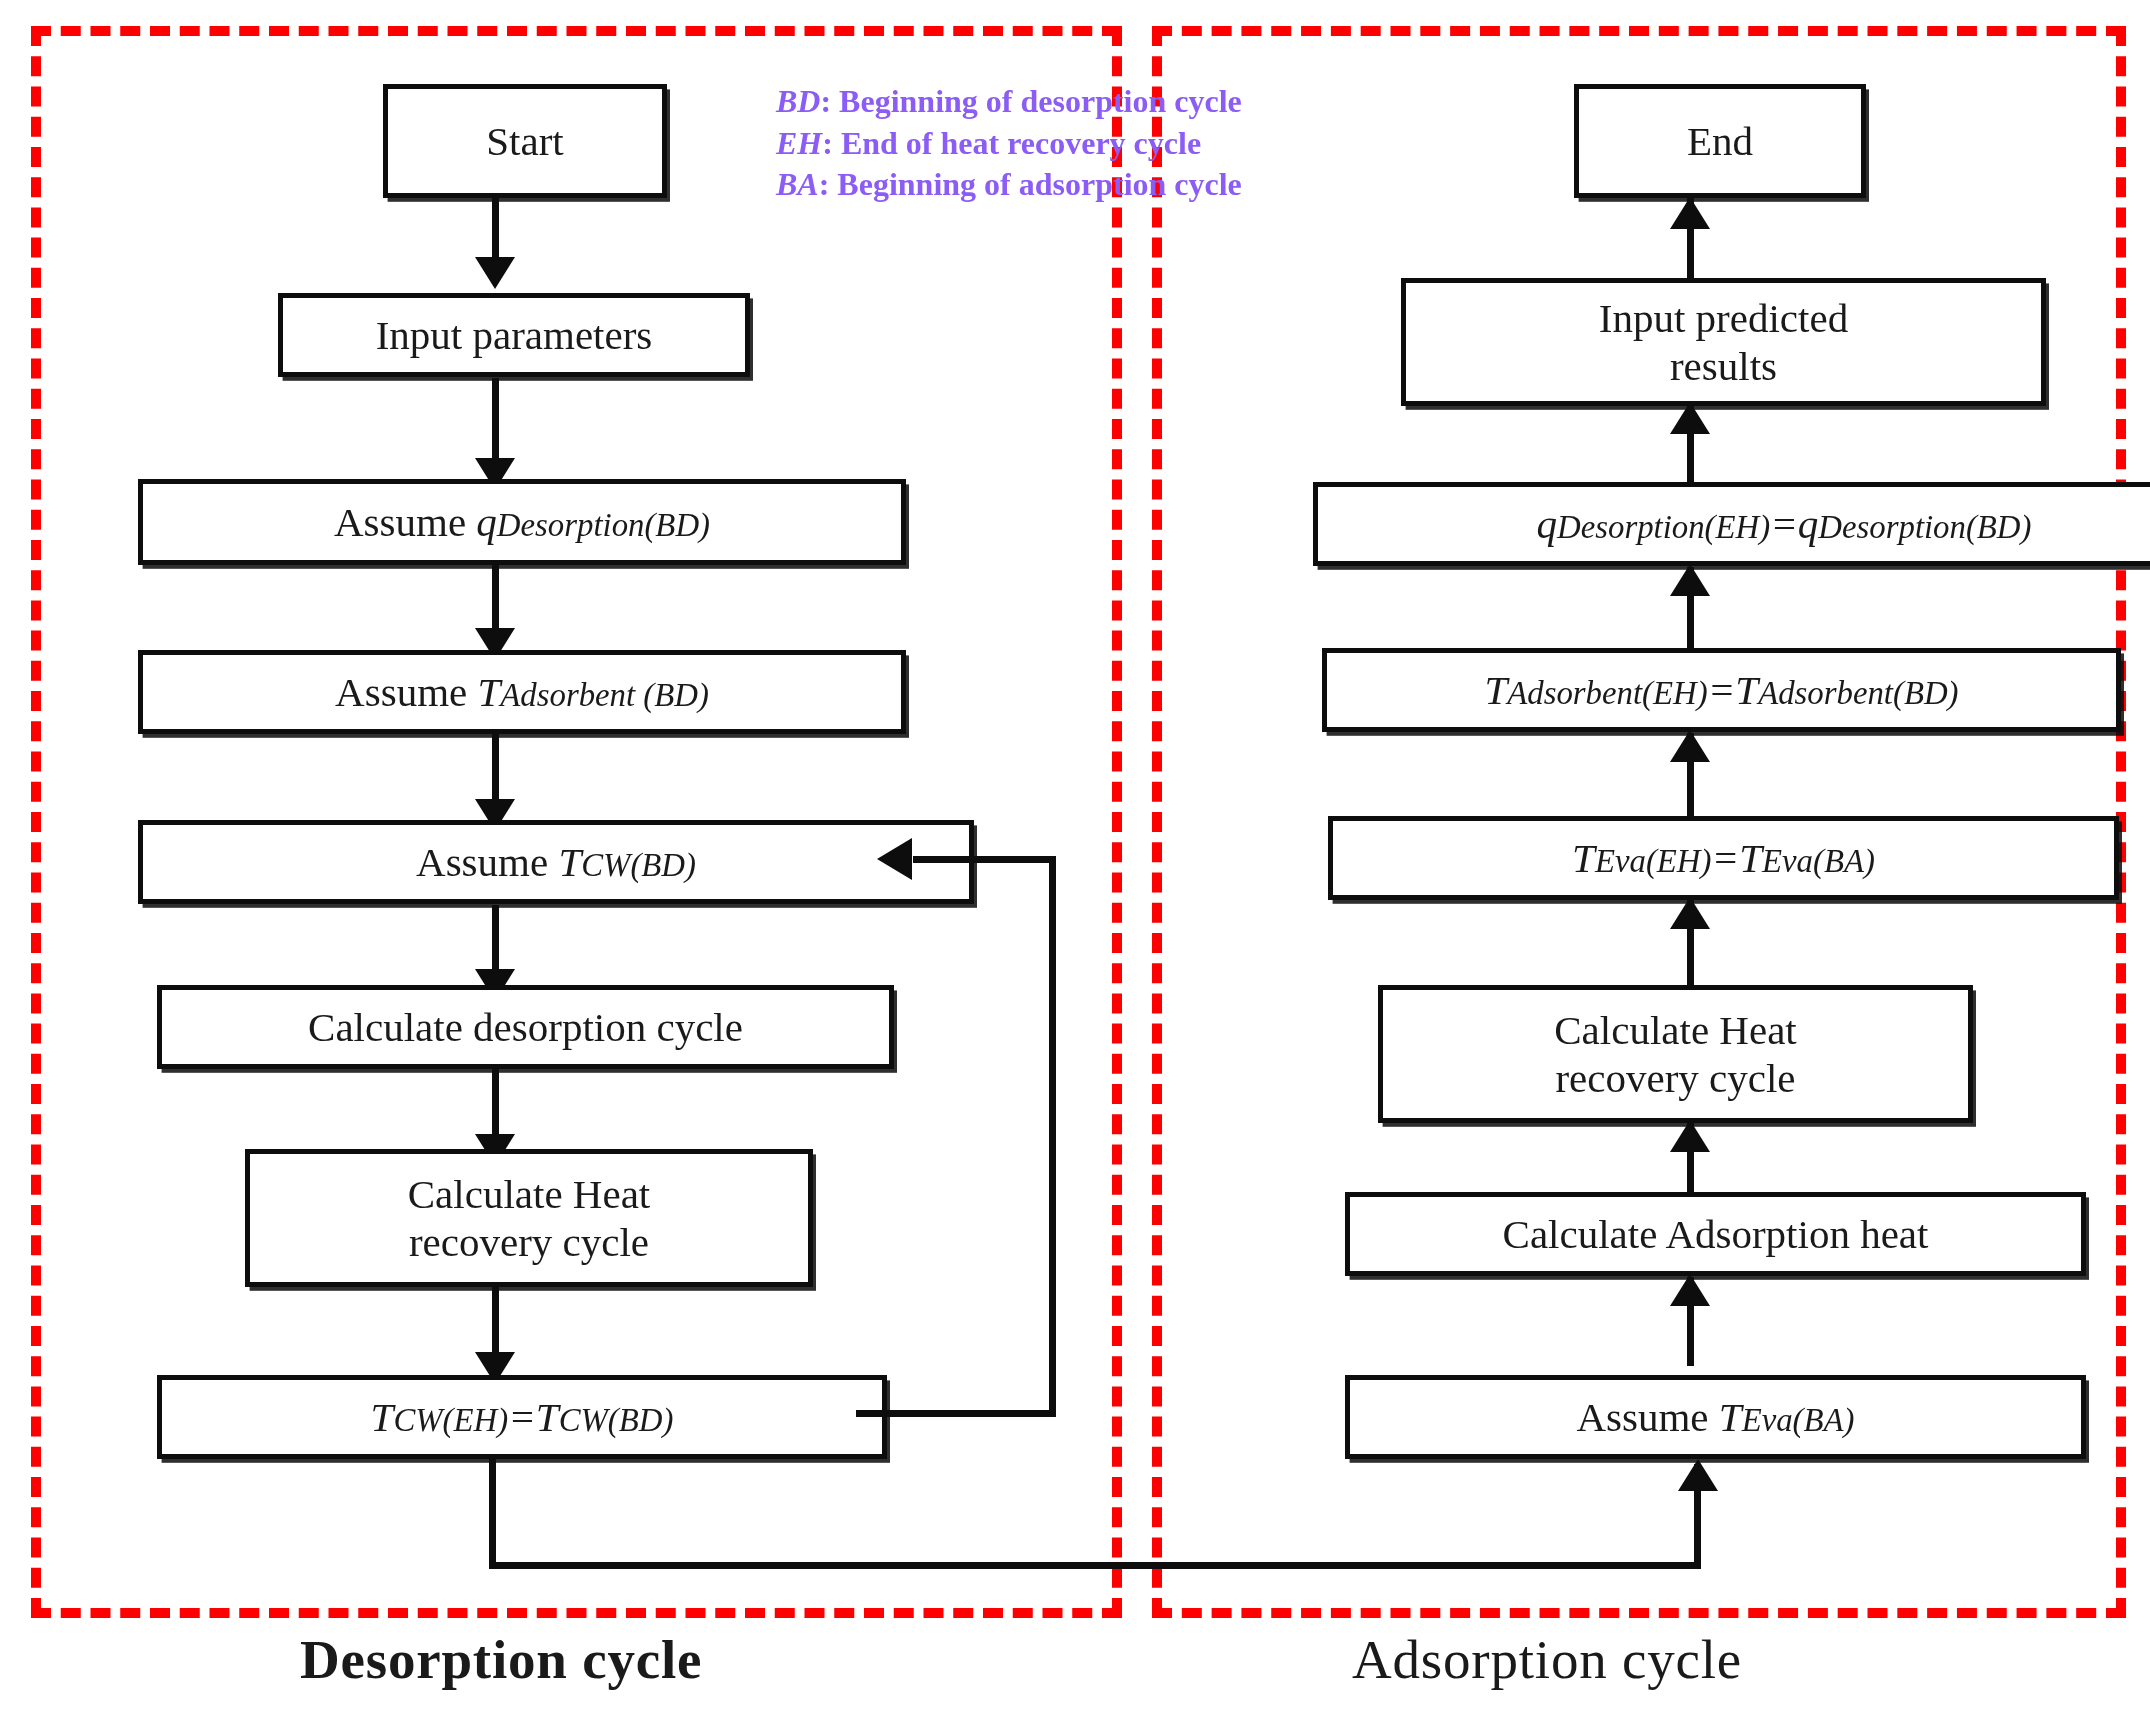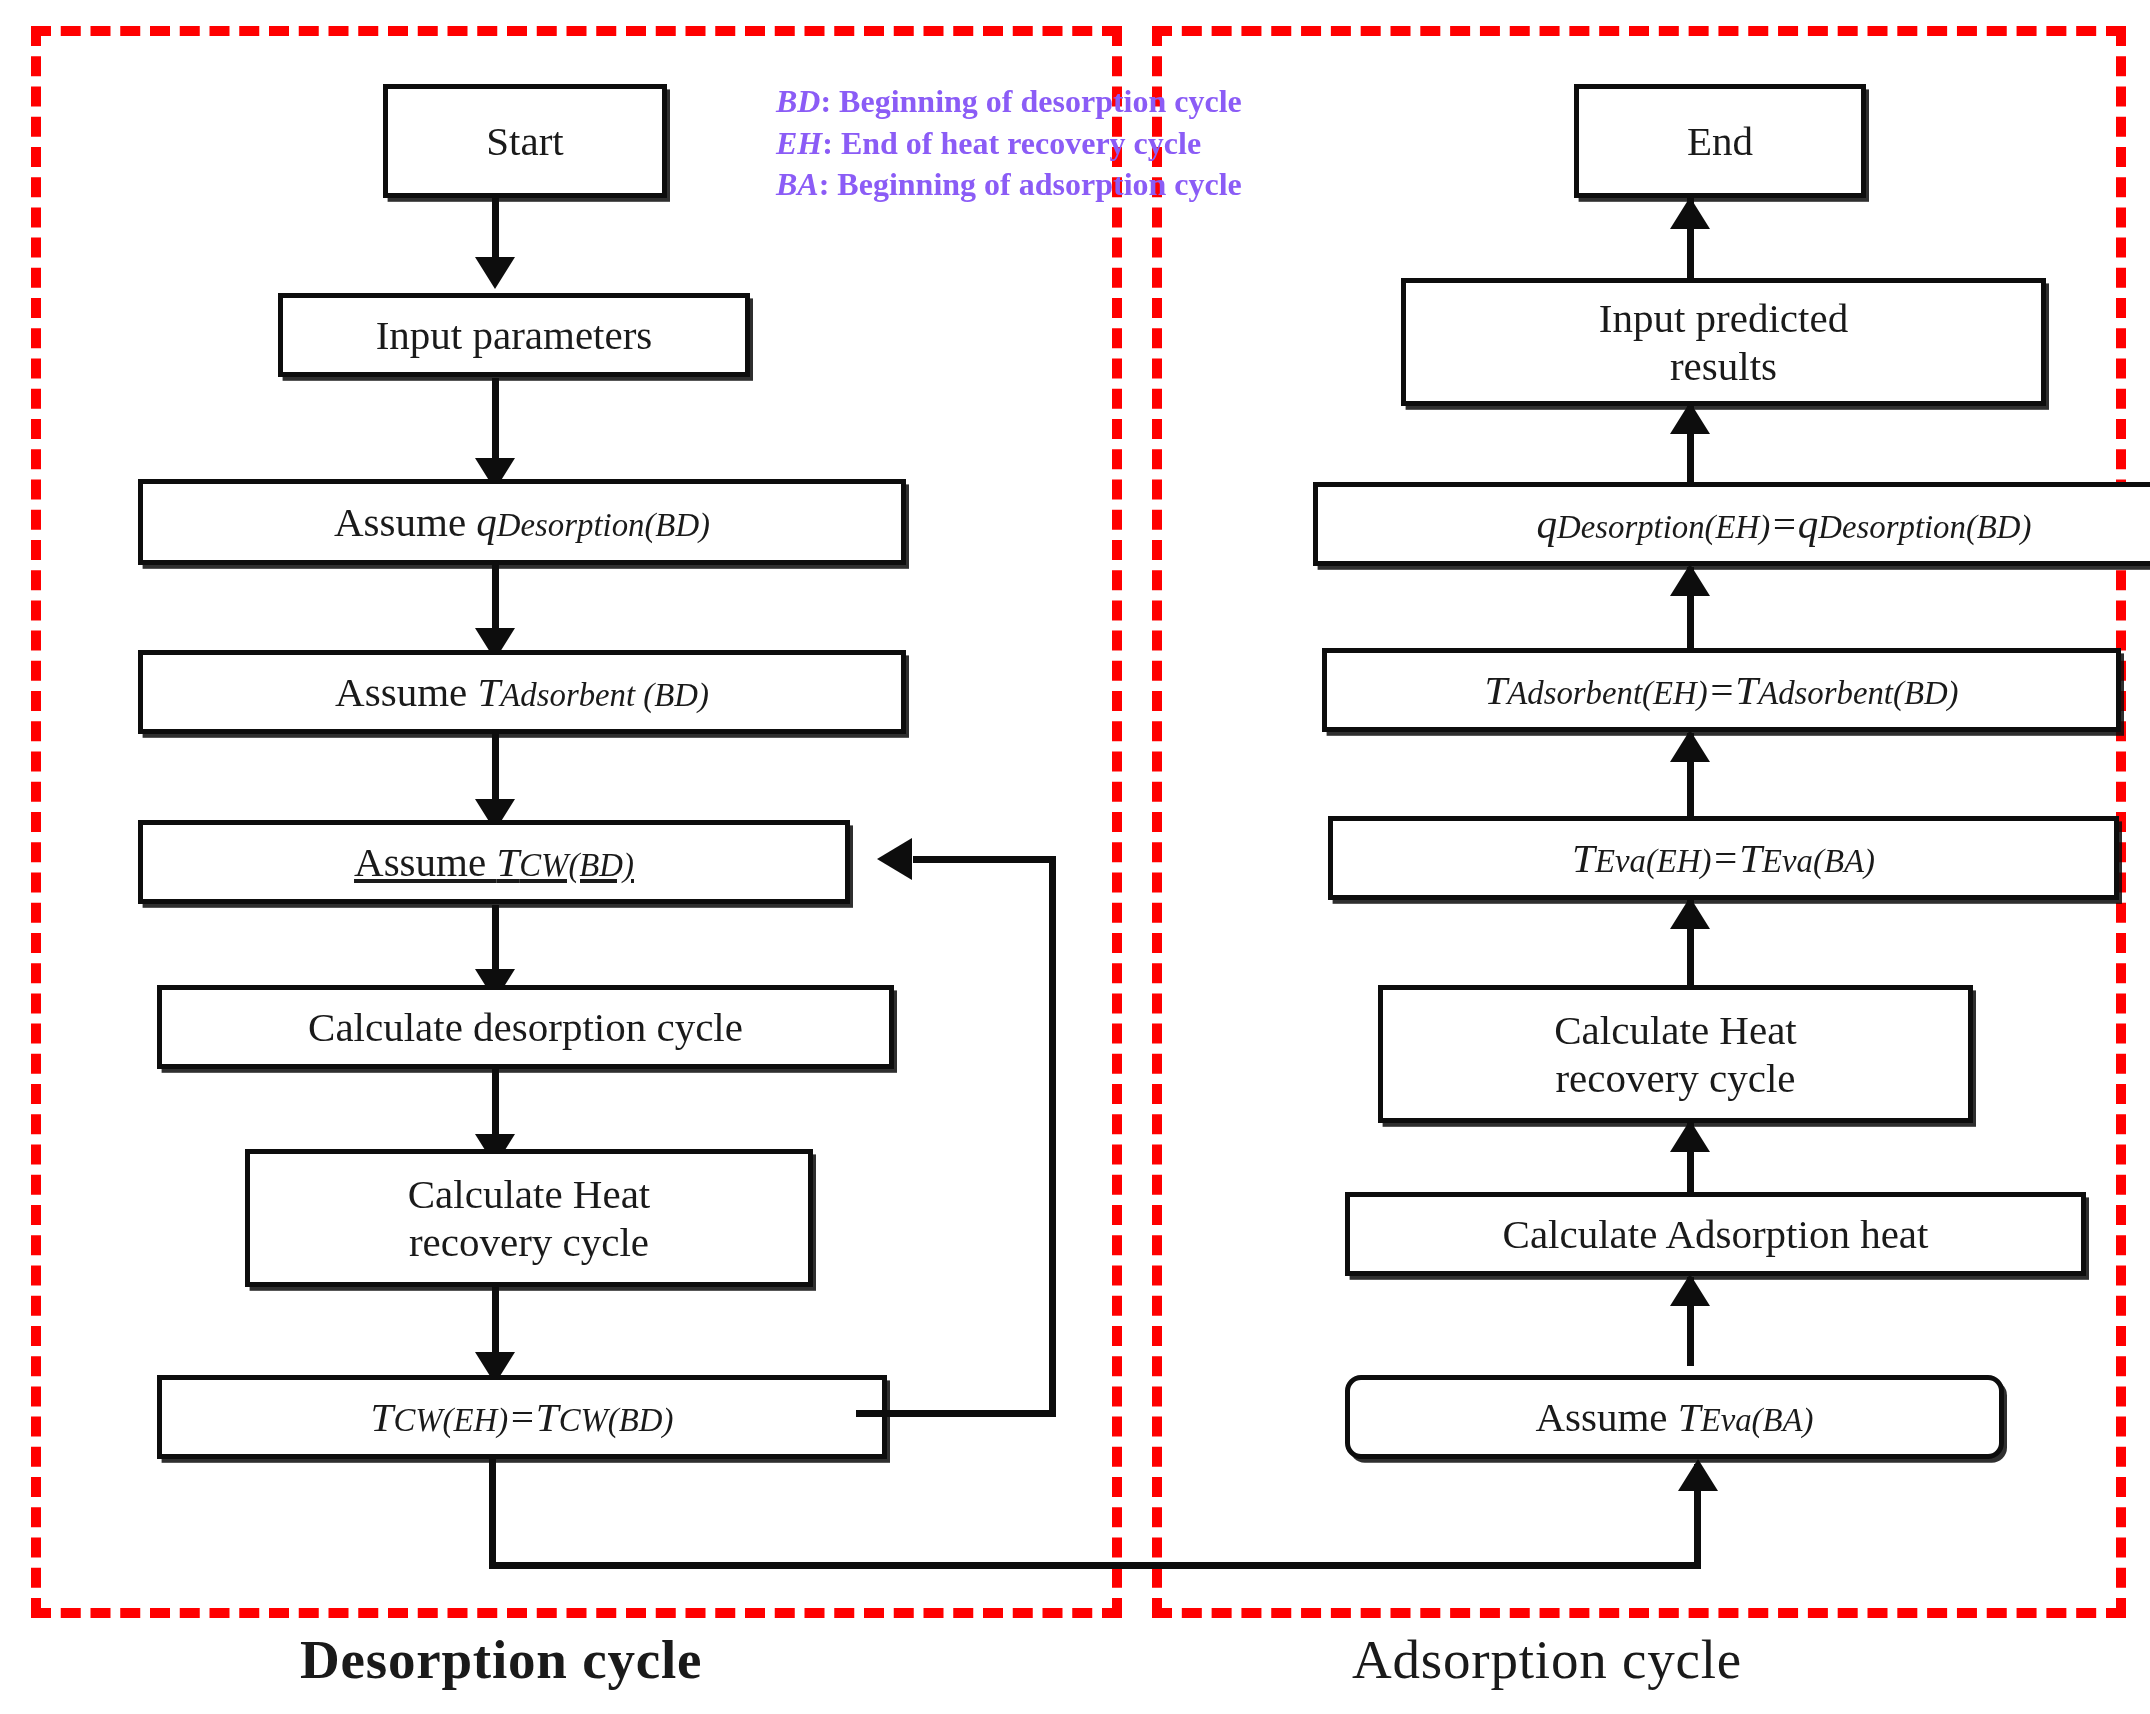--- a/index.html
+++ b/index.html
@@ -130,21 +130,21 @@
   </div>
   <div class="vline" style="left:492px; top:564px; height:84px;"></div>
   <div class="arrow-down" style="left:475px; top:628px;"></div>
 
   <div class="fbox" style="left:108px; top:650px; width:768px; height:84px;">
     <span class="t"><span>Assume </span><span class="it">T</span><span class="sub">Adsorbent (BD)</span></span>
   </div>
   <div class="vline" style="left:492px; top:734px; height:91px;"></div>
   <div class="arrow-down" style="left:475px; top:799px;"></div>
 
-  <div class="fbox" style="left:108px; top:820px; width:712px; height:84px;text-decoration:underline;">
+  <div class="fbox" style="left:108px; top:820px; width:836px; height:84px;">
     <span class="t"><span>Assume </span><span class="it">T</span><span class="sub">CW(BD)</span></span>
   </div>
   <div class="vline" style="left:492px; top:905px; height:84px;"></div>
   <div class="arrow-down" style="left:475px; top:969px;"></div>
 
   <div class="fbox" style="left:127px; top:985px; width:737px; height:84px;">
     <span class="t">Calculate desorption cycle</span>
   </div>
   <div class="vline" style="left:492px; top:1069px; height:84px;"></div>
   <div class="arrow-down" style="left:475px; top:1134px;"></div>
@@ -213,18 +213,18 @@
   </div>
   <div class="vline" style="left:1687px; top:1123px; height:84px;"></div>
   <div class="arrow-up" style="left:1670px; top:1120px;"></div>
 
   <div class="fbox" style="left:1315px; top:1192px; width:741px; height:84px;">
     <span class="t">Calculate Adsorption heat</span>
   </div>
   <div class="vline" style="left:1687px; top:1277px; height:89px;"></div>
   <div class="arrow-up" style="left:1670px; top:1274px;"></div>
 
-  <div class="fbox" style="left:1315px; top:1375px; width:659px; height:84px;border-radius:16px;">
+  <div class="fbox" style="left:1315px; top:1375px; width:741px; height:84px;">
     <span class="t"><span>Assume </span><span class="it">T</span><span class="sub">Eva(BA)</span></span>
   </div>
 
 </div>
 
 
 </body></html>

